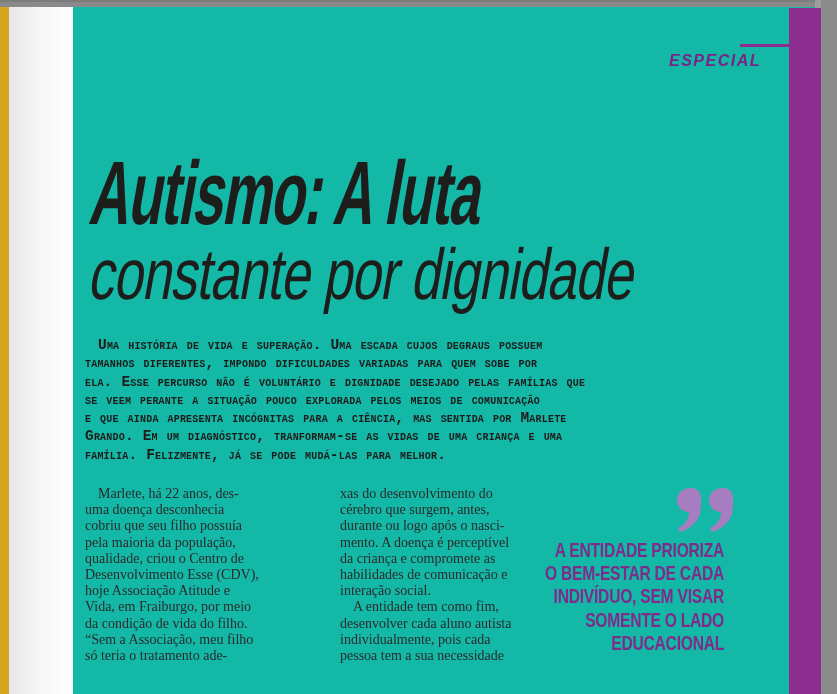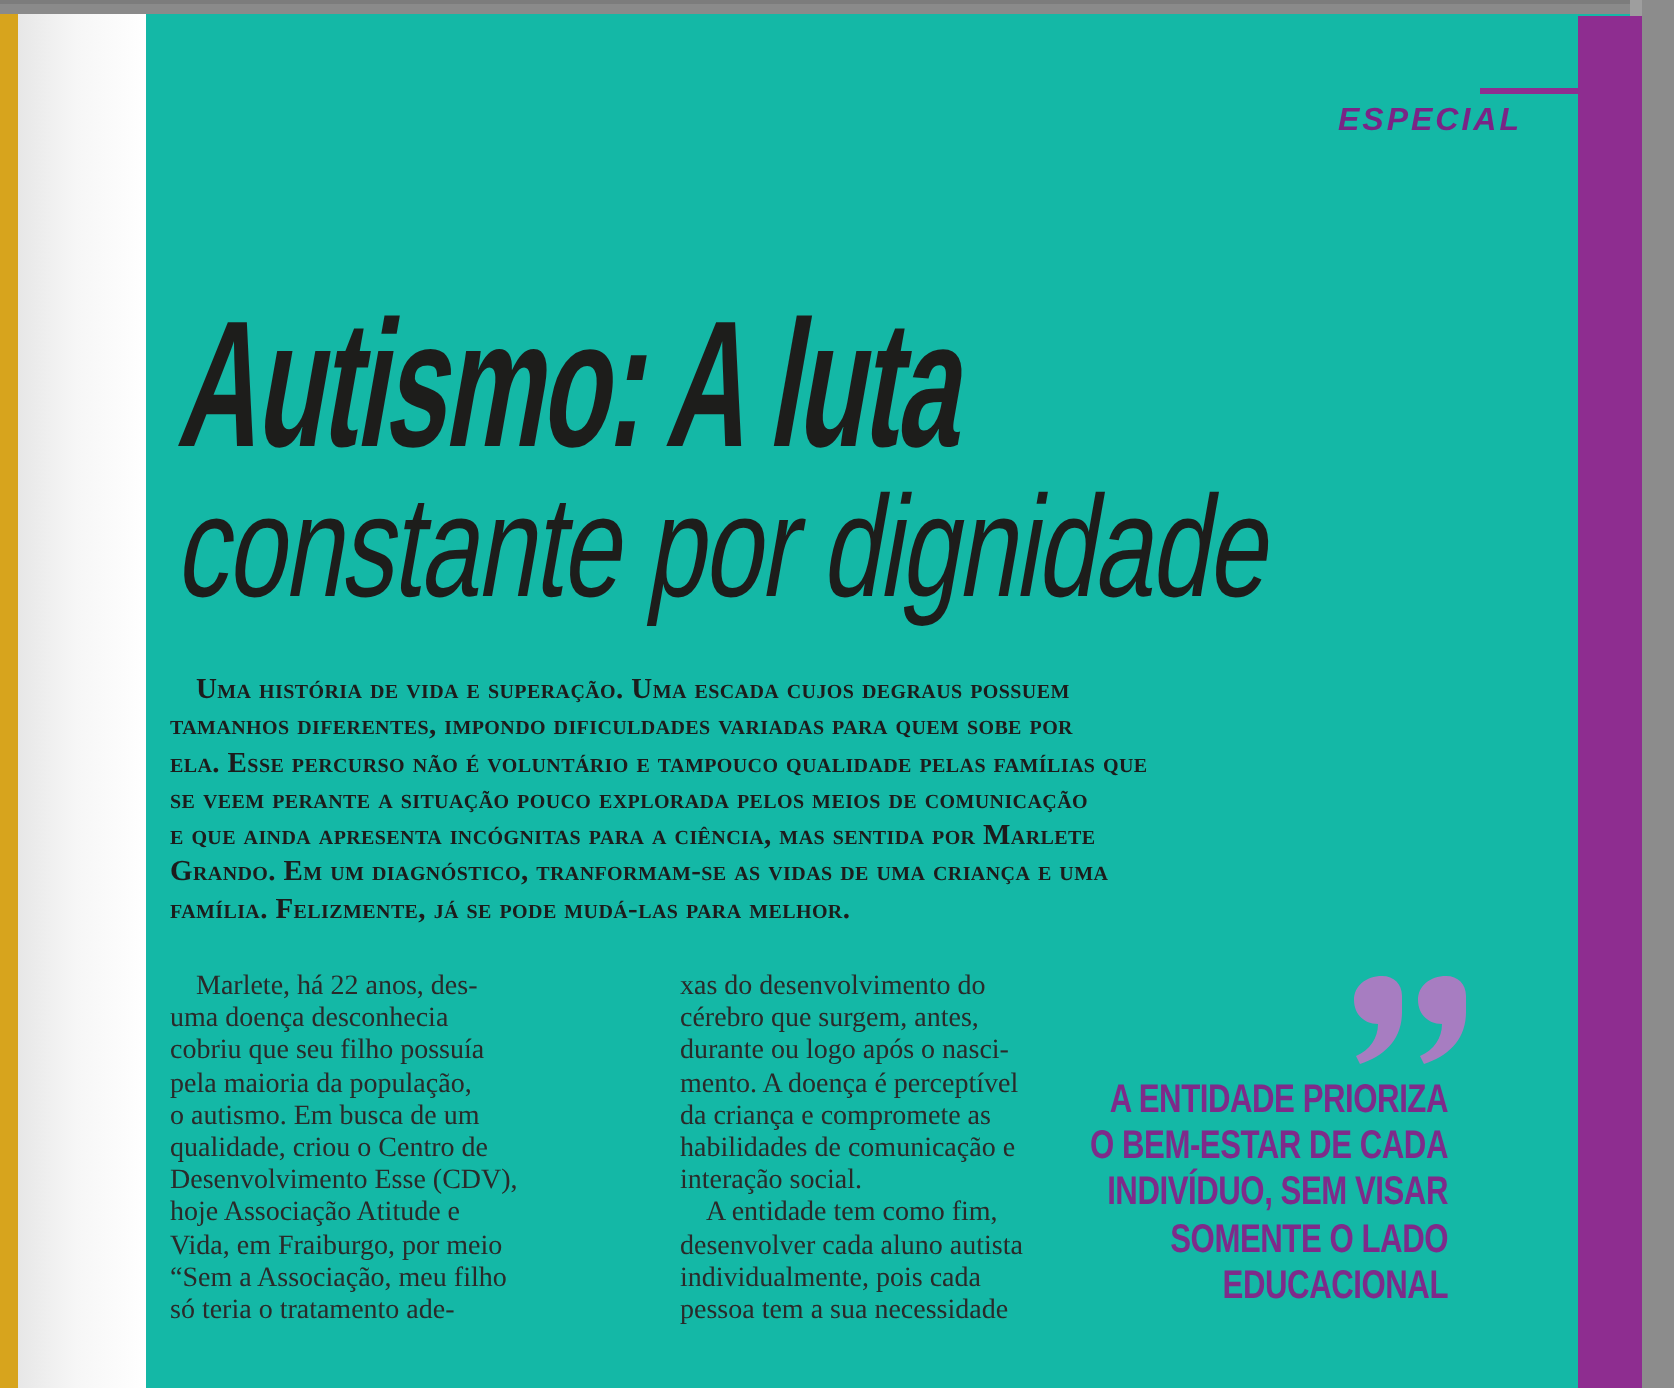--- a/index.html
+++ b/index.html
@@ -18,21 +18,21 @@
   .tag{position:absolute;right:60px;top:52px;font-family:"Liberation Sans",sans-serif;
        font-weight:700;font-style:italic;font-size:16px;letter-spacing:1.5px;color:#7a2486;}
   
   .t1{position:absolute;left:85px;top:148px;display:inline-block;white-space:nowrap;
       font-family:"Liberation Sans",sans-serif;font-weight:700;font-size:90px;line-height:90px;
       color:#1d1d1b;letter-spacing:-2px;transform:skewX(-10deg) scaleX(0.62);transform-origin:0 100%;}
   .t2{position:absolute;left:85px;top:237px;display:inline-block;white-space:nowrap;
       font-family:"Liberation Sans",sans-serif;font-weight:400;font-size:72px;line-height:74px;
       color:#1d1d1b;letter-spacing:-1px;transform:skewX(-10deg) scaleX(0.73);transform-origin:0 100%;}
   
-  .lead{position:absolute;left:85px;top:336px;width:630px;font-family:Liberation Serif, serif;
+  .lead{position:absolute;left:85px;top:336px;width:630px;font-family:Liberation Mono, monospace;
         font-weight:700;font-size:14.5px;line-height:18.3px;color:#1c1c1c;
         font-variant:small-caps;letter-spacing:0.2px;}
   
   .col{position:absolute;top:486px;width:245px;font-family:"Liberation Serif",serif;
        font-size:14px;line-height:16.2px;color:#2a2a2a;}
   .col1{left:85px;}
   .col2{left:340px;}
   .line{white-space:nowrap;}
   .line.indent{padding-left:13px;}
   
@@ -54,37 +54,37 @@
   <div class="tag-rule"></div>
 
   <div class="tag">ESPECIAL</div>
 
   <div class="t1">Autismo: A luta</div>
   <div class="t2">constante por dignidade</div>
 
   <div class="lead">
       <div class="line indent">Uma história de vida e superação. Uma escada cujos degraus possuem</div>
       <div class="line">tamanhos diferentes, impondo dificuldades variadas para quem sobe por</div>
-      <div class="line">ela. Esse percurso não é voluntário e tampouco qualidade pelas famílias que</div>
+      <div class="line">ela. Esse percurso não é voluntário e dignidade desejado pelas famílias que</div>
       <div class="line">se veem perante a situação pouco explorada pelos meios de comunicação</div>
       <div class="line">e que ainda apresenta incógnitas para a ciência, mas sentida por Marlete</div>
       <div class="line">Grando. Em um diagnóstico, tranformam-se as vidas de uma criança e uma</div>
       <div class="line">família. Felizmente, já se pode mudá-las para melhor.</div>
     </div>
 
   <div class="col col1">
       <div class="line indent">Marlete, há 22 anos, des-</div>
       <div class="line">uma doença desconhecia</div>
       <div class="line">cobriu que seu filho possuía</div>
       <div class="line">pela maioria da população,</div>
-      <div class="line">o autismo. Em busca de um</div>
       <div class="line">qualidade, criou o Centro de</div>
       <div class="line">Desenvolvimento Esse (CDV),</div>
       <div class="line">hoje Associação Atitude e</div>
       <div class="line">Vida, em Fraiburgo, por meio</div>
+      <div class="line">da condição de vida do filho.</div>
       <div class="line">“Sem a Associação, meu filho</div>
       <div class="line">só teria o tratamento ade-</div>
     </div>
   <div class="col col2">
       <div class="line">xas do desenvolvimento do</div>
       <div class="line">cérebro que surgem, antes,</div>
       <div class="line">durante ou logo após o nasci-</div>
       <div class="line">mento. A doença é perceptível</div>
       <div class="line">da criança e compromete as</div>
       <div class="line">habilidades de comunicação e</div>

